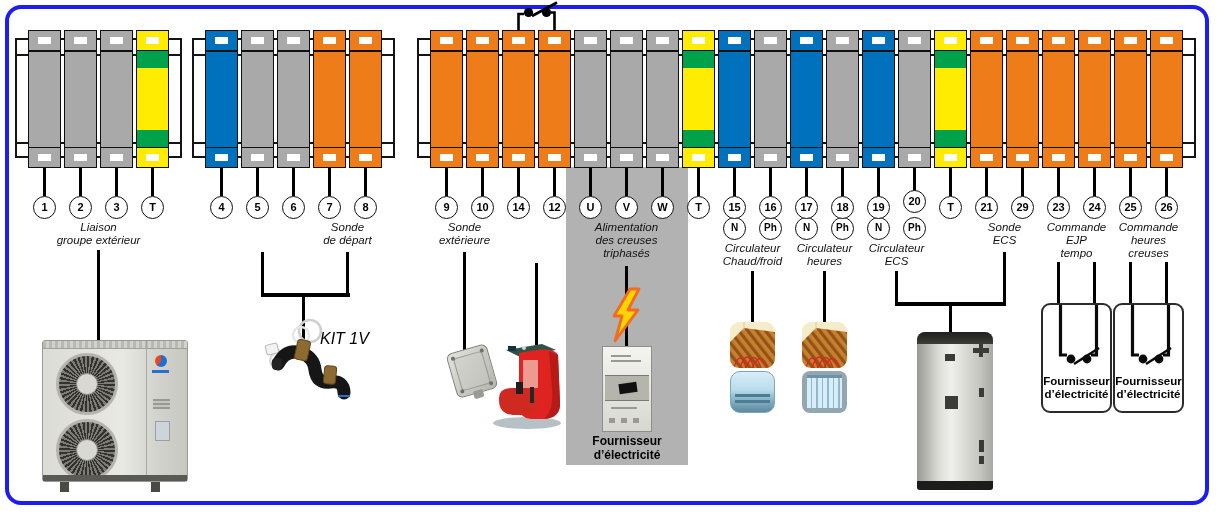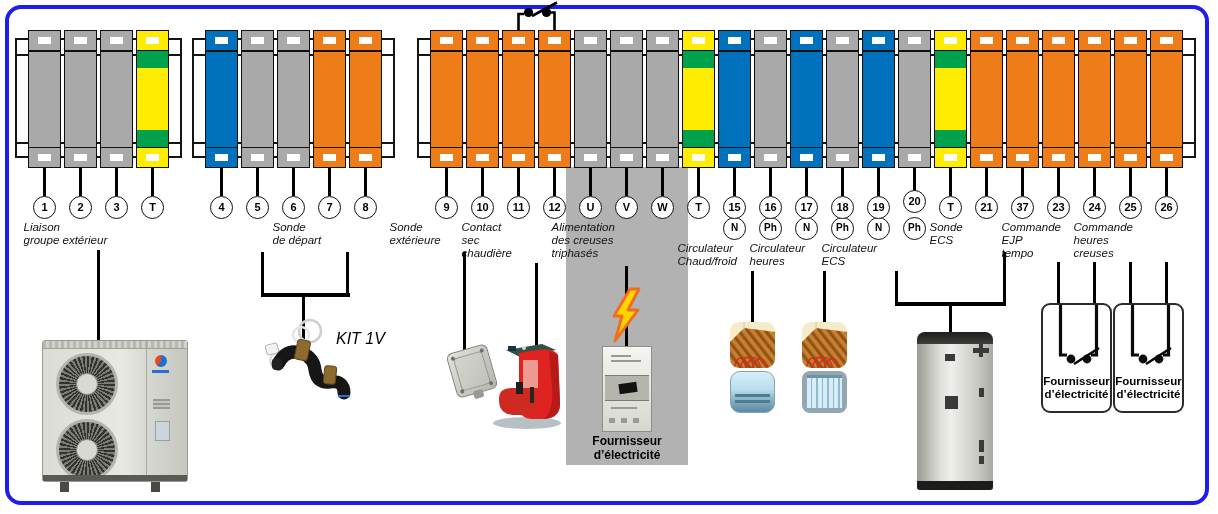--- a/index.html
+++ b/index.html
@@ -19,21 +19,21 @@
   .term{position:absolute;top:0;width:33px;height:138px;border:1px solid #101010;box-sizing:border-box;}
   .term.gray{background:#a9a9a9;} .term.blue{background:#0071bc;}
   .term.orange{background:#ee7c18;} .term.earth{background:#ffec00;}
   .tline{position:absolute;left:0;right:0;height:1.5px;background:#101010;}
   .band{position:absolute;left:0;right:0;height:17px;background:#00a14b;}
   .slot{position:absolute;left:50%;width:13px;height:7px;margin-left:-6.5px;background:#fff;}
   .ncircle{position:absolute;width:23px;height:23px;border-radius:50%;background:#fff;
            border:1.6px solid #101010;box-sizing:border-box;z-index:6;text-align:center;
            font:bold 11px/20px "Liberation Sans",sans-serif;color:#000;}
   .ncircle.sub{z-index:5;font-size:10px;line-height:19px;}
-  .slabel{position:absolute;width:150px;text-align:left;z-index:6;color:#111;
+  .slabel{position:absolute;width:150px;text-align:center;z-index:6;color:#111;
           font:italic 11.5px/13px "Liberation Sans",sans-serif;}
   .img-abs{position:absolute;z-index:5;}
   
   .strip-label{position:absolute;left:566px;top:434px;width:122px;text-align:center;z-index:6;
                font:bold 12px/14px "Liberation Sans",sans-serif;color:#000;}
   .breaker{position:absolute;left:602px;top:346px;width:50px;height:86px;z-index:4;
            background:linear-gradient(180deg,#f4f4f0,#d8d8d2);border:1px solid #8f8f89;box-sizing:border-box;}
   .bk-line{position:absolute;left:8px;height:2px;background:#9a9a92;}
   .bk-band{position:absolute;left:2px;right:2px;top:28px;height:24px;background:#b5b5ad;
            border-top:1px solid #7a7a74;border-bottom:1px solid #7a7a74;}
@@ -87,21 +87,21 @@
   .supbox{position:absolute;top:303px;width:71px;height:110px;border:2px solid #2b2b2b;border-radius:9px;
           background:#fff;z-index:4;box-sizing:border-box;}
   .supbox-label{position:absolute;left:0;right:0;top:70px;text-align:center;
           font:bold 11.5px/13px "Liberation Sans",sans-serif;color:#000;}
   
   .warnbox{position:absolute;left:1034px;top:419px;width:158px;height:78px;border:5px solid #e8140c;
            border-radius:18px;background:#f2cfca;z-index:6;box-sizing:border-box;}
   .warn-text{position:absolute;left:0;right:0;top:40px;text-align:center;
            font:bold 12.5px/14px "Liberation Sans",sans-serif;color:#000;}
   .kit-text{position:absolute;left:320px;top:330px;z-index:6;color:#000;
-           font:italic 16px/18px "Liberation Sans",sans-serif;margin-left:16px;}
+           font:italic 16px/18px "Liberation Sans",sans-serif;}
 </style>
 </head>
 <body>
 
 <div id="diagram">
   <div class="frame"></div>
   <div class="strip"></div>
 
   <svg width="0" height="0" style="position:absolute">
     <defs>
@@ -353,21 +353,21 @@
         <div class="tline" style="bottom: 19px;"></div>
         <div class="slot" style="top: 6px;"></div>
         <div class="slot" style="bottom: 6px;"></div>
       </div>
     </div>
     <div class="wire vwire" style="left: 445px; top: 168px; height: 28px;"></div>
     <div class="ncircle" style="left: 435px; top: 195.5px;">9</div>
     <div class="wire vwire" style="left: 481px; top: 168px; height: 28px;"></div>
     <div class="ncircle" style="left: 471px; top: 195.5px;">10</div>
     <div class="wire vwire" style="left: 517px; top: 168px; height: 28px;"></div>
-    <div class="ncircle" style="left: 507px; top: 195.5px;">11</div>
+    <div class="ncircle" style="left: 507px; top: 195.5px;">14</div>
     <div class="wire vwire" style="left: 553px; top: 168px; height: 28px;"></div>
     <div class="ncircle" style="left: 543px; top: 195.5px;">12</div>
     <div class="wire vwire" style="left: 589px; top: 168px; height: 28px;"></div>
     <div class="ncircle" style="left: 579px; top: 195.5px;">U</div>
     <div class="wire vwire" style="left: 625px; top: 168px; height: 28px;"></div>
     <div class="ncircle" style="left: 615px; top: 195.5px;">V</div>
     <div class="wire vwire" style="left: 661px; top: 168px; height: 28px;"></div>
     <div class="ncircle" style="left: 651px; top: 195.5px;">W</div>
     <div class="wire vwire" style="left: 697px; top: 168px; height: 28px;"></div>
     <div class="ncircle" style="left: 687px; top: 195.5px;">T</div>
@@ -387,21 +387,21 @@
     <div class="ncircle" style="left: 867px; top: 195.5px;">19</div>
     <div class="ncircle sub" style="left: 867px; top: 217px;">N</div>
     <div class="wire vwire" style="left: 913px; top: 168px; height: 28px;"></div>
     <div class="ncircle" style="left: 903px; top: 190px;">20</div>
     <div class="ncircle sub" style="left: 903px; top: 217px;">Ph</div>
     <div class="wire vwire" style="left: 949px; top: 168px; height: 28px;"></div>
     <div class="ncircle" style="left: 939px; top: 195.5px;">T</div>
     <div class="wire vwire" style="left: 985px; top: 168px; height: 28px;"></div>
     <div class="ncircle" style="left: 975px; top: 195.5px;">21</div>
     <div class="wire vwire" style="left: 1021px; top: 168px; height: 28px;"></div>
-    <div class="ncircle" style="left: 1011px; top: 195.5px;">37</div>
+    <div class="ncircle" style="left: 1011px; top: 195.5px;">29</div>
     <div class="wire vwire" style="left: 1057px; top: 168px; height: 28px;"></div>
     <div class="ncircle" style="left: 1047px; top: 195.5px;">23</div>
     <div class="wire vwire" style="left: 1093px; top: 168px; height: 28px;"></div>
     <div class="ncircle" style="left: 1083px; top: 195.5px;">24</div>
     <div class="wire vwire" style="left: 1129px; top: 168px; height: 28px;"></div>
     <div class="ncircle" style="left: 1119px; top: 195.5px;">25</div>
     <div class="wire vwire" style="left: 1165px; top: 168px; height: 28px;"></div>
     <div class="ncircle" style="left: 1155px; top: 195.5px;">26</div>
     <div class="term-group" style="left: 430px; top: 30px; width: 753px; height: 138px;">
       <div class="rail">
@@ -543,25 +543,20 @@
       <div>Liaison</div>
       <div>groupe extérieur</div>
     </div>
     <div class="slabel" style="left: 272.5px; top: 221px;">
       <div>Sonde</div>
       <div>de départ</div>
     </div>
     <div class="slabel" style="left: 389.5px; top: 221px;">
       <div>Sonde</div>
       <div>extérieure</div>
-    </div>
-    <div class="slabel" style="left: 461.5px; top: 221px;">
-      <div>Contact</div>
-      <div>sec</div>
-      <div>chaudière</div>
     </div>
     <div class="slabel" style="left: 551.5px; top: 221px;">
       <div>Alimentation</div>
       <div>des creuses</div>
       <div>triphasés</div>
     </div>
     <div class="slabel" style="left: 677.5px; top: 242px;">
       <div>Circulateur</div>
       <div>Chaud/froid</div>
     </div>

